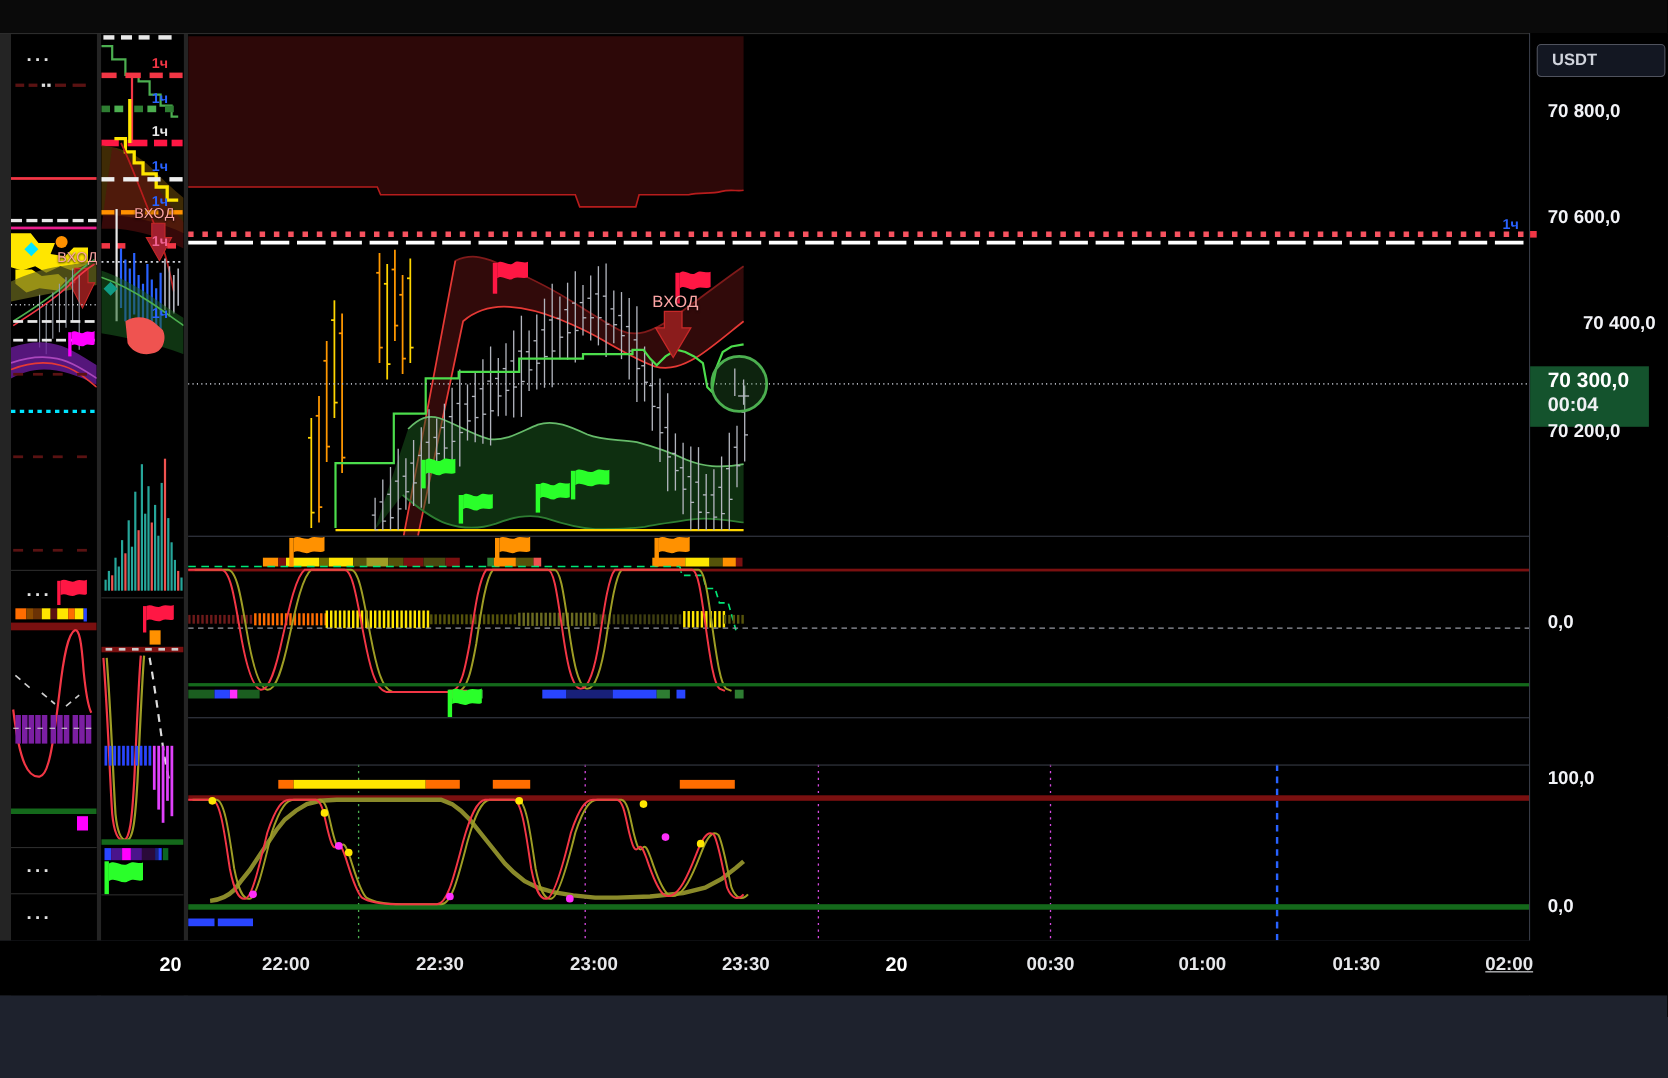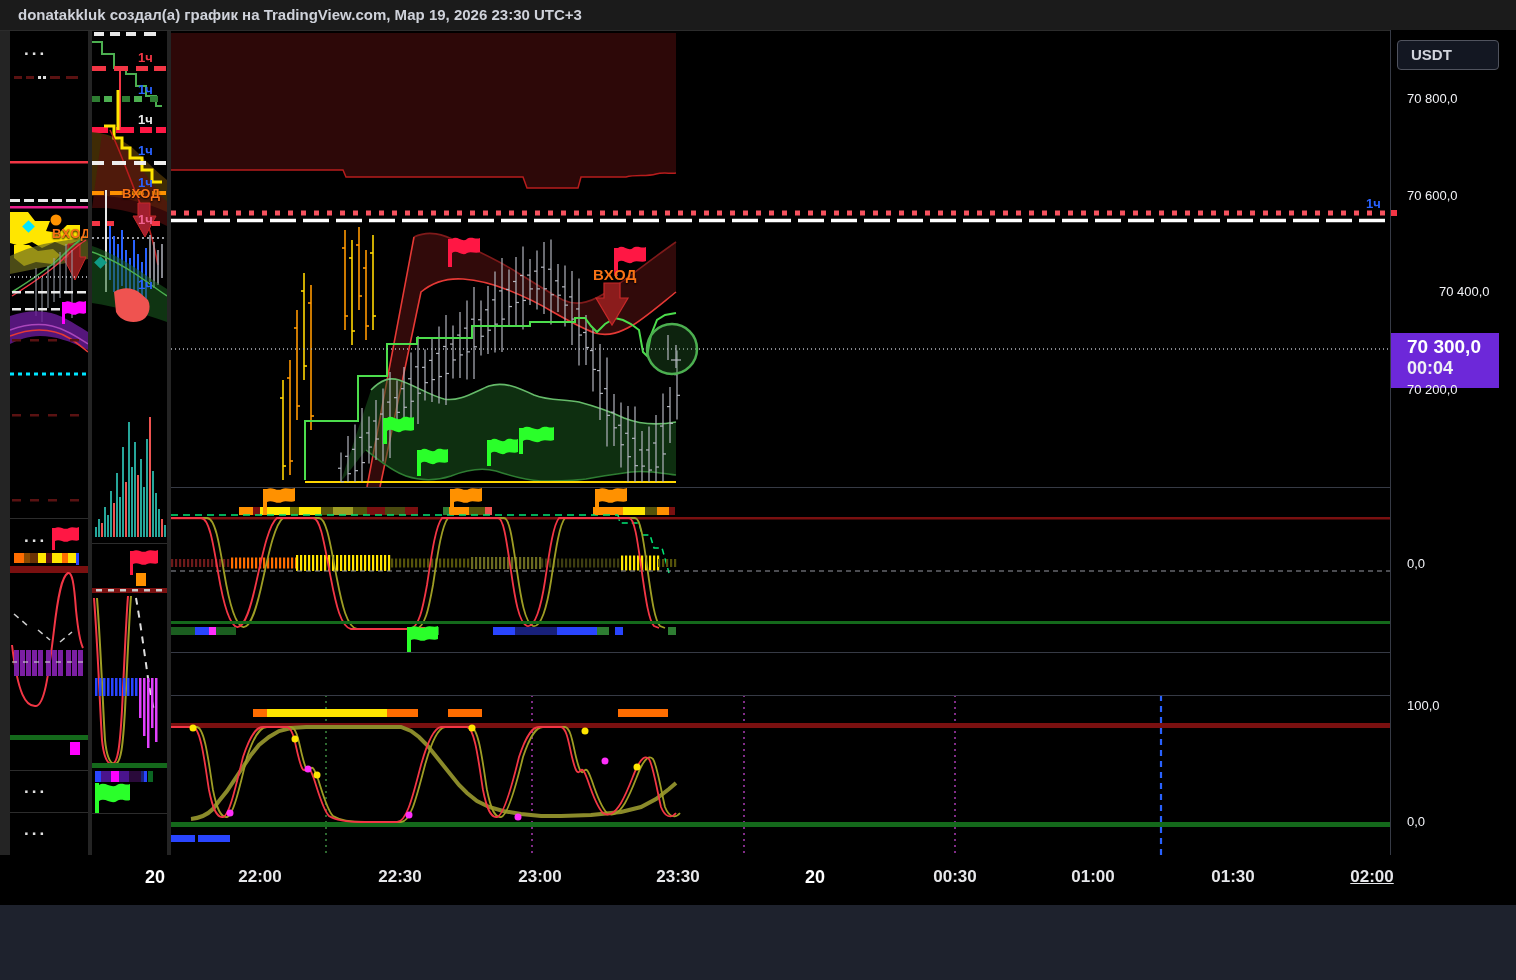--- a/index.html
+++ b/index.html
@@ -9,43 +9,40 @@
   #topbar{left:0;top:0;width:1516px;height:30px;background:#1b1b1b;color:#cfd2da;
           font-size:15px;font-weight:700;line-height:30px;padding-left:18px;box-sizing:border-box;}
   .pane{position:absolute;top:30px;height:875px;background:#000;overflow:hidden;}
   #pane-left1{left:10px;width:78px;}
   #pane-left2{left:92px;width:75px;}
   #pane-main{left:171px;width:1219px;}
   #axis-pane{left:1390px;top:30px;width:126px;height:875px;background:#000;border-left:1px solid #363a45;box-sizing:border-box;}
   .gap{position:absolute;top:30px;height:875px;background:#242424;}
   .sep{position:absolute;background:#363a45;}
   .sep-soft{position:absolute;background:#2c2c2c;}
-  .axis-label{position:absolute;left:16px;color:#f2f3f7;font-size:13px;font-weight:400;white-space:nowrap;}
-  #last-price-box{position:absolute;left:0px;top:303px;width:108px;height:55px;background:#6d28d9;color:#ffffff;
+  .axis-label{position:absolute;left:16px;color:#f2f3f7;font-size:17px;font-weight:700;white-space:nowrap;}
+  #last-price-box{position:absolute;left:0px;top:303px;width:108px;height:55px;background:#14532d;color:#ffffff;
                   font-weight:700;font-size:19px;padding-left:16px;box-sizing:border-box;}
   #last-price-box .countdown{font-size:18px;color:#f0f1f4;font-weight:700;}
-  #usdt-btn{position:absolute;left:6px;top:10px;width:102px;height:30px;border:1px solid #50535e;border-radius:4px;
+  #usdt-btn{position:absolute;left:6px;top:10px;width:117px;height:30px;border:1px solid #50535e;border-radius:4px;
             color:#d1d4dc;font-size:15px;font-weight:700;line-height:28px;padding-left:13px;box-sizing:border-box;background:#131722;}
   #time-axis{position:absolute;left:0;top:855px;width:1408px;height:50px;background:#000;}
   .time-label{position:absolute;top:12px;transform:translateX(-50%);color:#e6e7ea;font-size:17px;font-weight:700;}
   .time-label.bold{font-weight:800;font-size:18px;color:#fff;}
-  .entry-label{position:absolute;color:#f97316;font-weight:700;font-size:15px;letter-spacing:.5px;text-shadow:0 1px 2px #000;}
+  .entry-label{position:absolute;color:#fca5a5;font-weight:400;font-size:15px;letter-spacing:.5px;text-shadow:0 1px 2px #000;}
   .tf-label{position:absolute;font-size:13px;font-weight:800;}
   .ellipsis{position:absolute;color:#e0e0e0;font-size:17px;font-weight:800;letter-spacing:3px;line-height:10px;}
   #footer{position:absolute;left:0;top:905px;width:1516px;height:75px;background:#1e222d;}
   svg{display:block;}
 </style>
 </head>
 <body>
 
 <div id="app">
 
-  <div id="topbar" class="abs">
-    <span>donatakkluk создал(а) график на TradingView.com, Мар 19, 2026 23:30 UTC+3</span>
-  </div>
 
   <div class="gap" style="left:0;width:10px;"></div>
   <div class="gap" style="left:88px;width:4px;"></div>
   <div class="gap" style="left:167px;width:4px;"></div>
 
   <div id="pane-left1" class="pane">
     <svg width="78" height="875" viewBox="0 0 78 875">
 
       <g>
         <rect x="4" y="46" width="8" height="3" fill="#5a1212"></rect>

